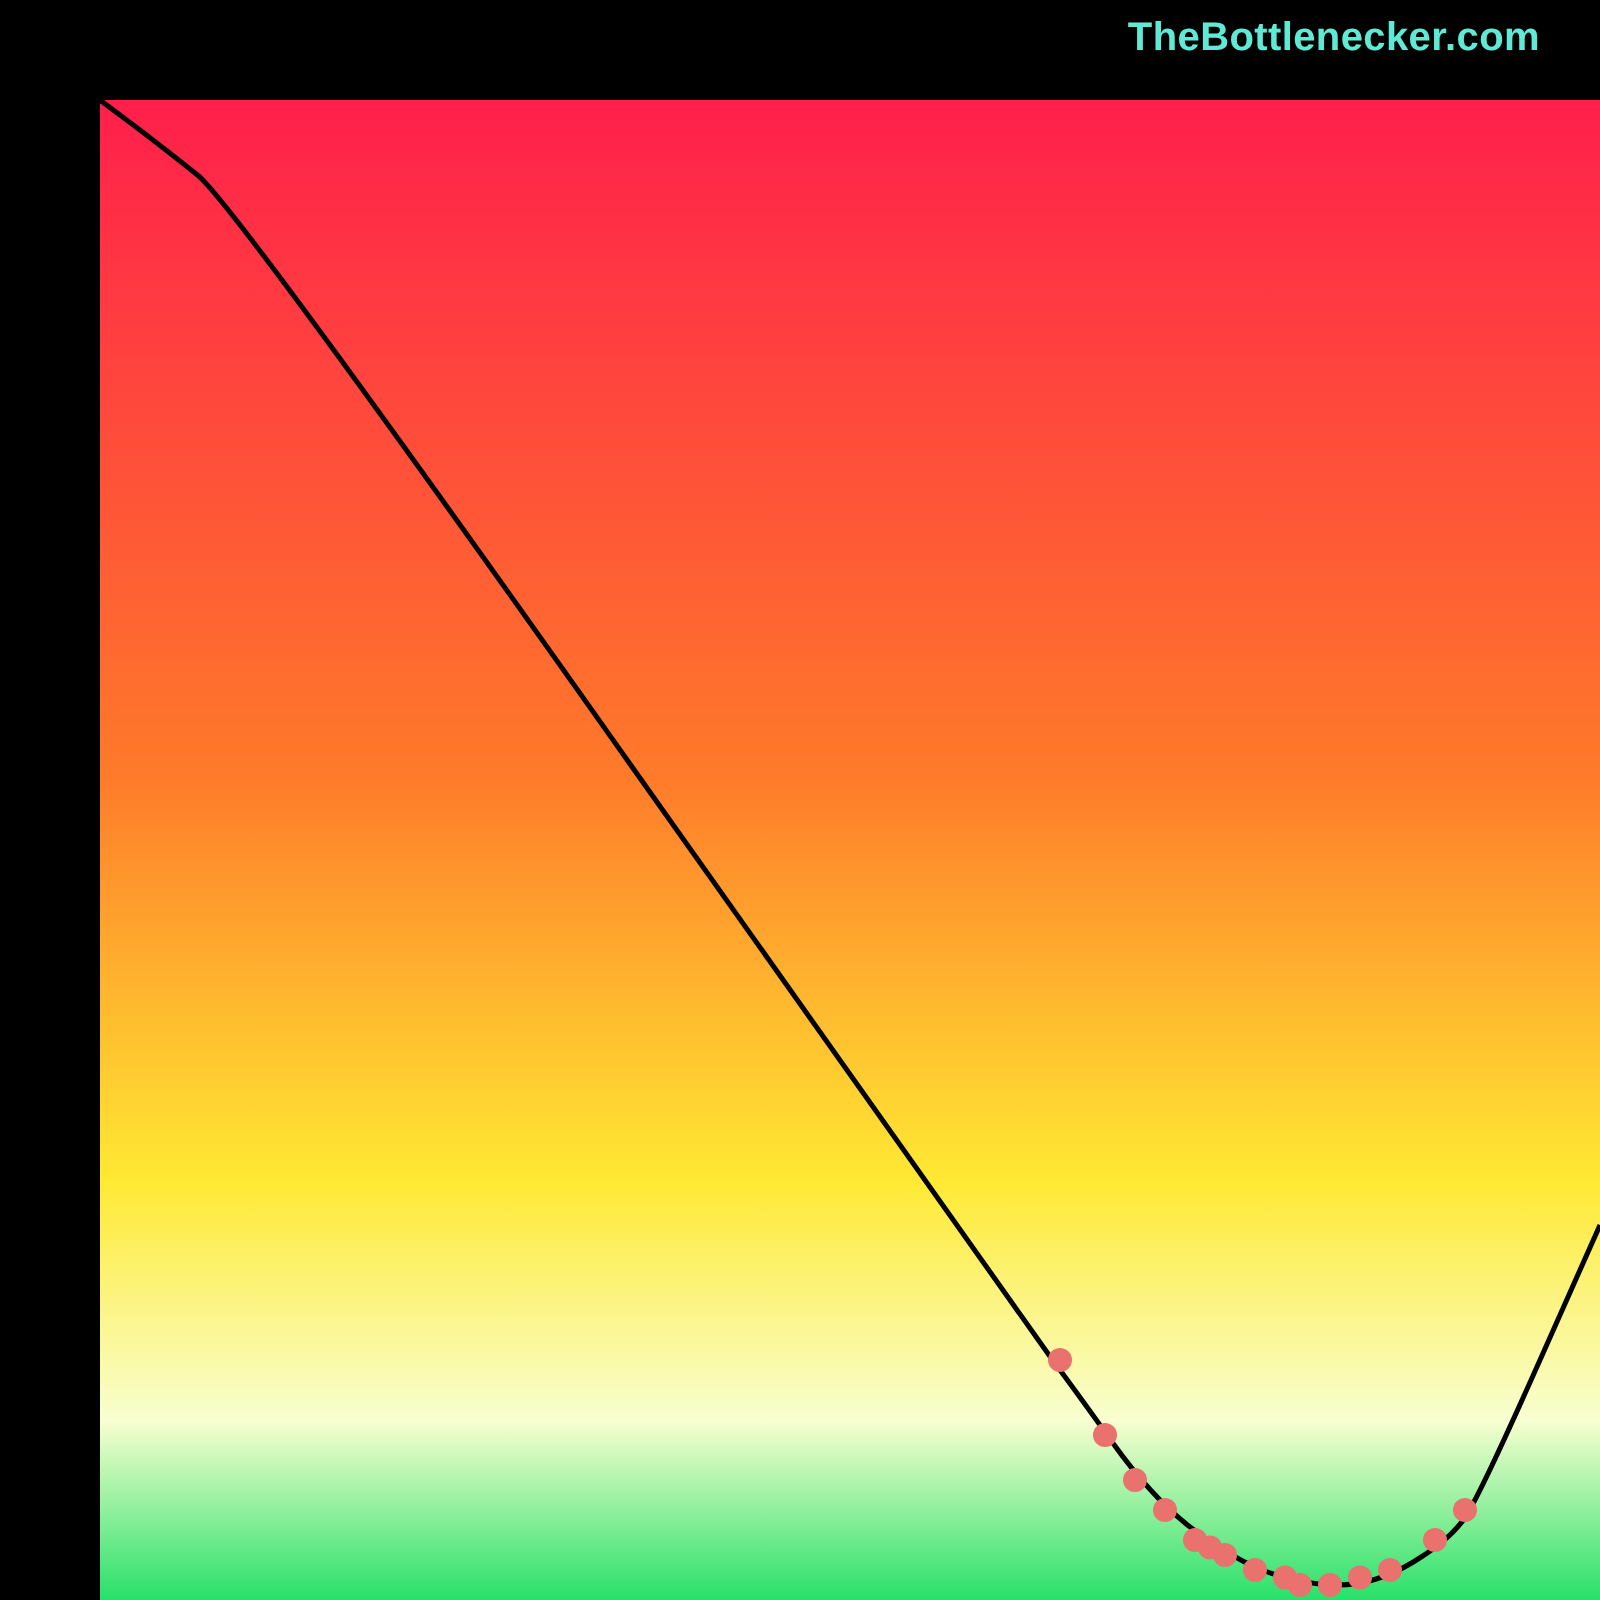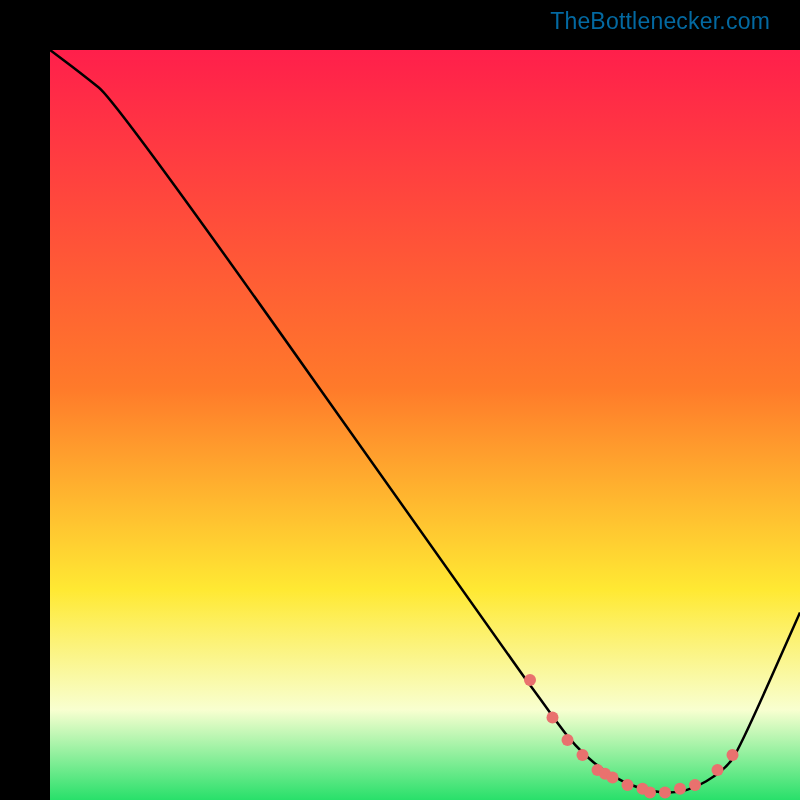--- a/index.html
+++ b/index.html
@@ -1,17 +1,17 @@
 <!DOCTYPE html>
 <html><head>
 <meta charset="utf-8">
 <style>
   html,body{margin:0;padding:0;width:800px;height:800px;background:#000;overflow:hidden;font-family:Arial,Helvetica,sans-serif}
   .frame{position:absolute;left:25px;top:25px;width:750px;height:750px;background:#000}
-  .attrib{position:absolute;right:30px;top:8px;color:#0369a1;font-size:23px;font-weight:400;letter-spacing:.2px}
+  .attrib{position:absolute;right:30px;top:8px;color:#5eead4;font-size:20px;font-weight:700;letter-spacing:.2px}
   .plot{position:absolute;left:25px;top:25px;width:750px;height:750px}
   svg{display:block}
 </style>
 </head>
 <body>
 
 <div class="frame">
   <svg class="plot" viewBox="0 0 750 750" preserveAspectRatio="none">
     <defs>
       <linearGradient id="bg" x1="0" y1="0" x2="0" y2="1">

